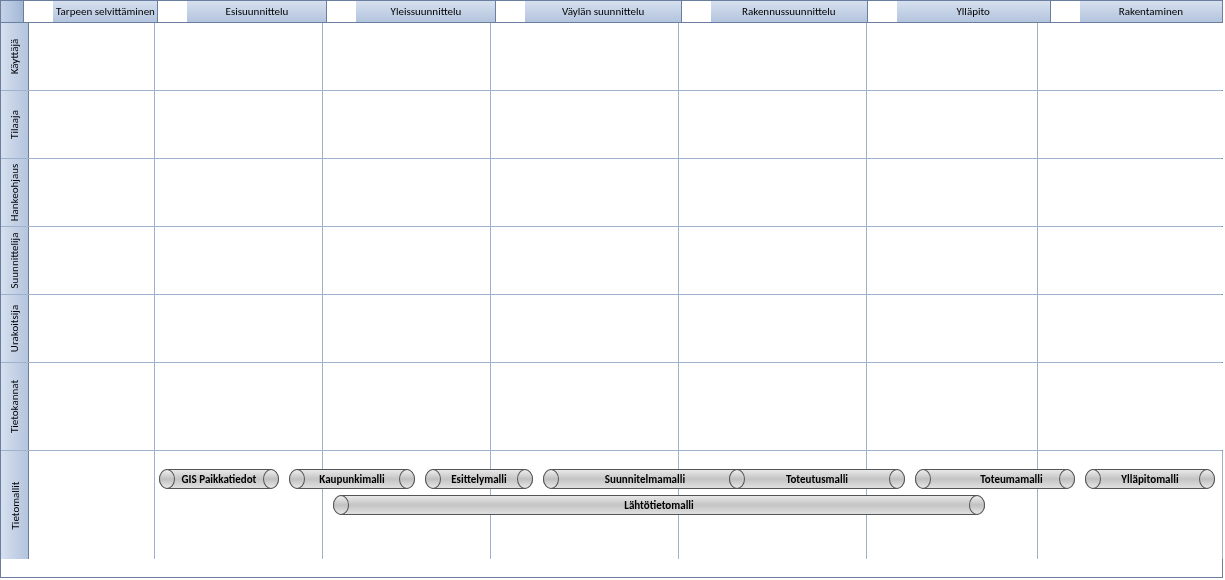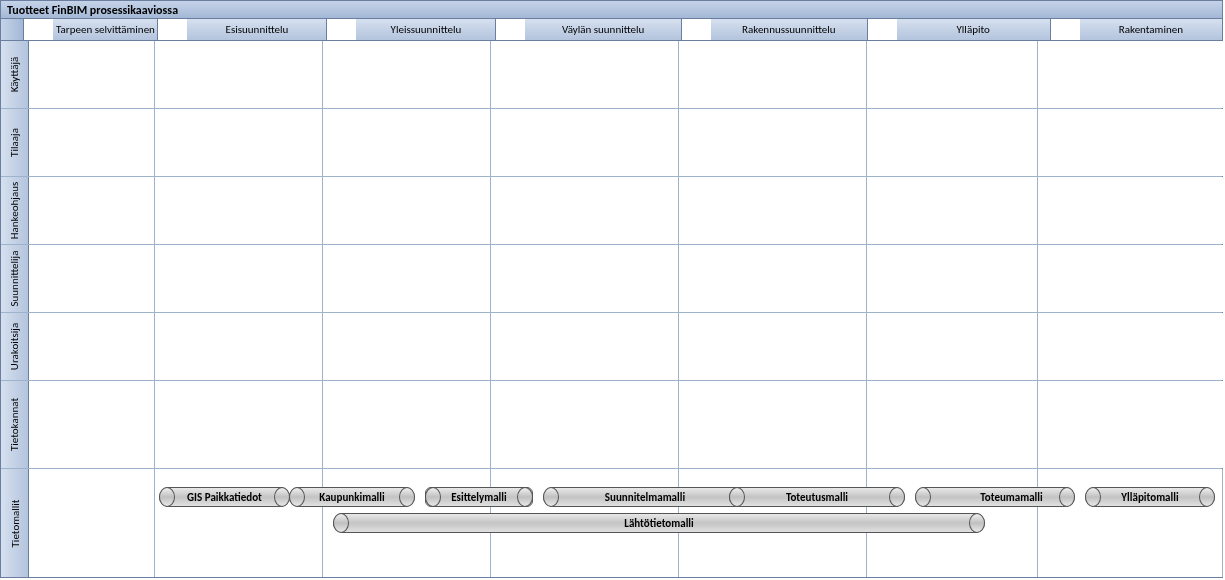--- a/index.html
+++ b/index.html
@@ -134,21 +134,20 @@
     background: linear-gradient(to bottom, #f0f0f0 0%, #c0c0c0 50%, #e8e8e8 100%);
   }
   .cyl::before { left: -1px; }
   .cyl::after { right: -1px; }
   .cyl span { position: relative; z-index: 2; }
 </style>
 </head>
 <body>
 
 <div class="diagram">
-  <div class="title-bar">Tuotteet FinBIM prosessikaaviossa</div>
 
   <div class="header-row">
     <div class="row-label-spacer"></div>
     <div class="col-header c0">Tarpeen selvittäminen</div>
     <div class="col-header c1">Esisuunnittelu</div>
     <div class="col-header c2">Yleissuunnittelu</div>
     <div class="col-header c3">Väylän suunnittelu</div>
     <div class="col-header c4">Rakennussuunnittelu</div>
     <div class="col-header c6">Ylläpito</div>
     <div class="col-header c5">Rakentaminen</div>
@@ -254,27 +253,27 @@
         <div class="cell c0"></div>
         <div class="cell c1"></div>
         <div class="cell c2"></div>
         <div class="cell c3"></div>
         <div class="cell c4"></div>
         <div class="cell c5"></div>
         <div class="cell c6"></div>
 
         <div class="overlay">
 
-          <div class="cyl" style="left:130px; top:18px; width:131px;">
+          <div class="cyl" style="left:130px; top:18px; width:120px;">
               <span>GIS Paikkatiedot</span>
             </div>
           <div class="cyl" style="left:260px; top:18px; width:126px;">
               <span>Kaupunkimalli</span>
             </div>
-          <div class="cyl" style="left:396px; top:18px; width:108px;border-radius:6px;">
+          <div class="cyl" style="left:396px; top:18px; width:108px;">
               <span>Esittelymalli</span>
             </div>
           <div class="cyl" style="left:514px; top:18px; width:204px;">
               <span>Suunnitelmamalli</span>
             </div>
           <div class="cyl" style="left:700px; top:18px; width:176px;">
               <span>Toteutusmalli</span>
             </div>
           <div class="cyl" style="left:886px; top:18px; width:160px;padding-left:33px;">
               <span>Toteumamalli</span>

